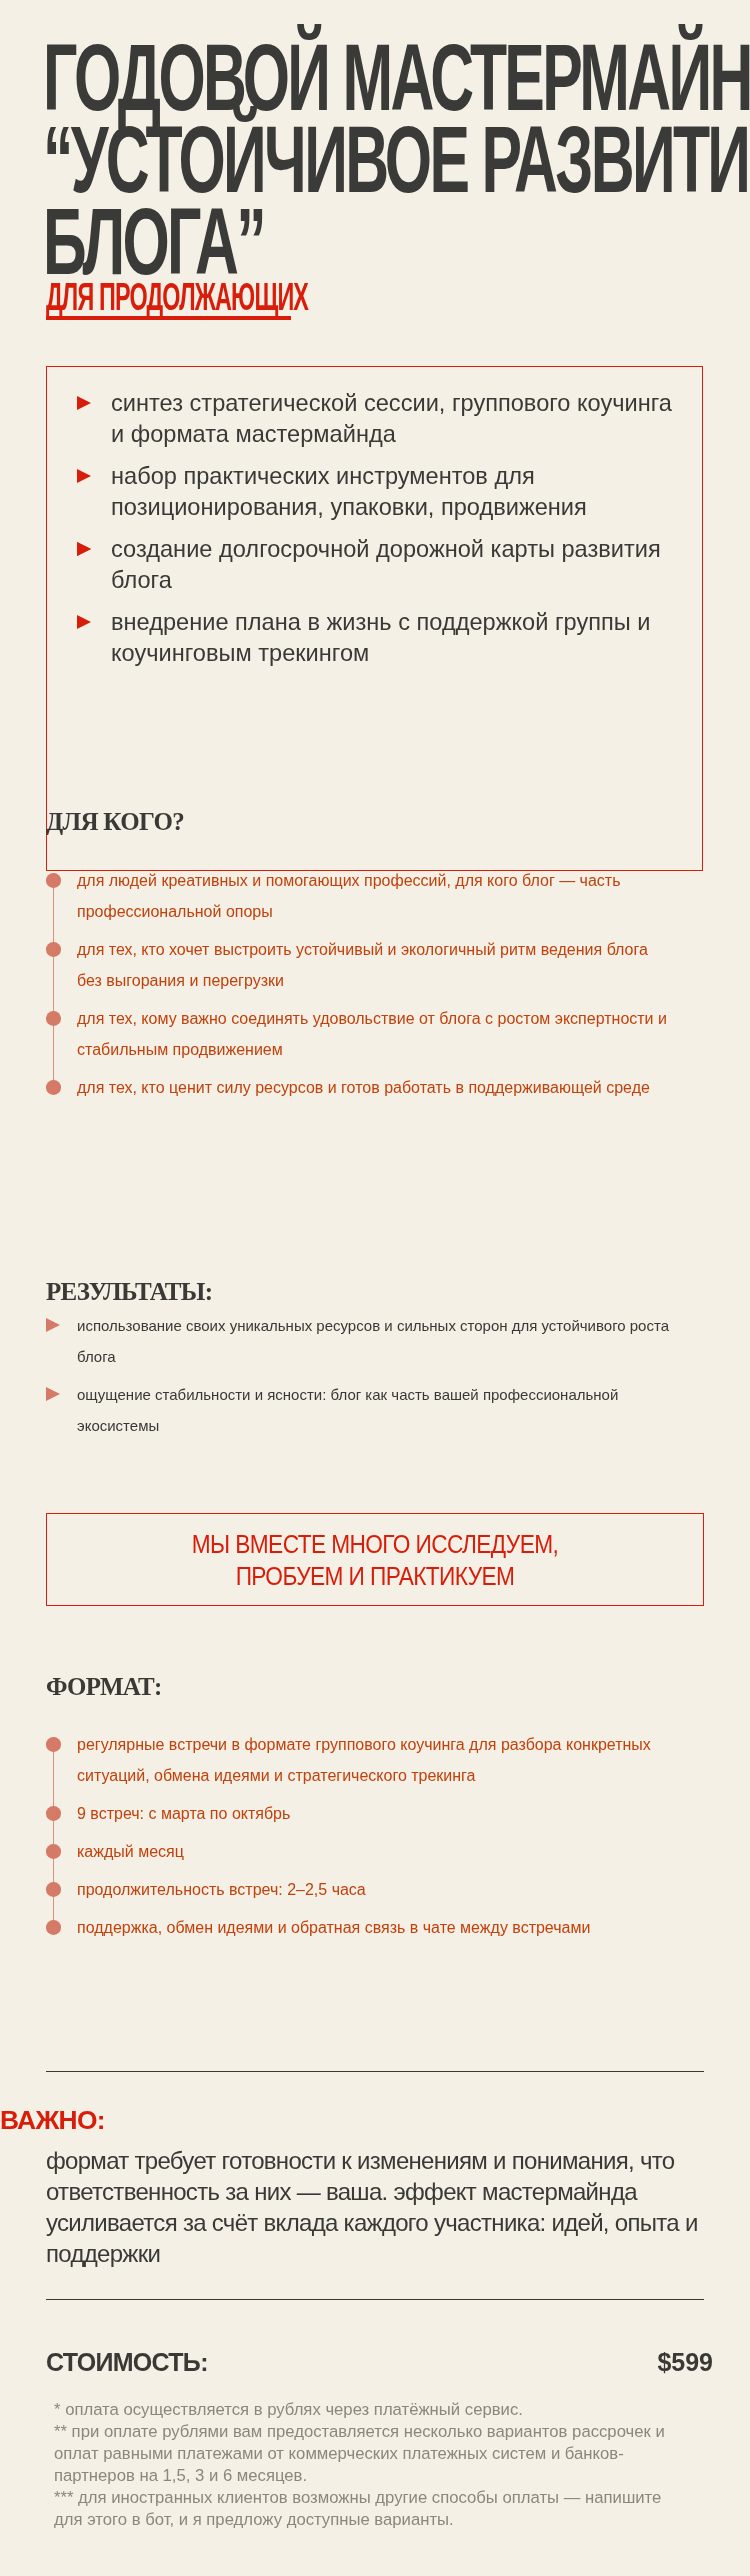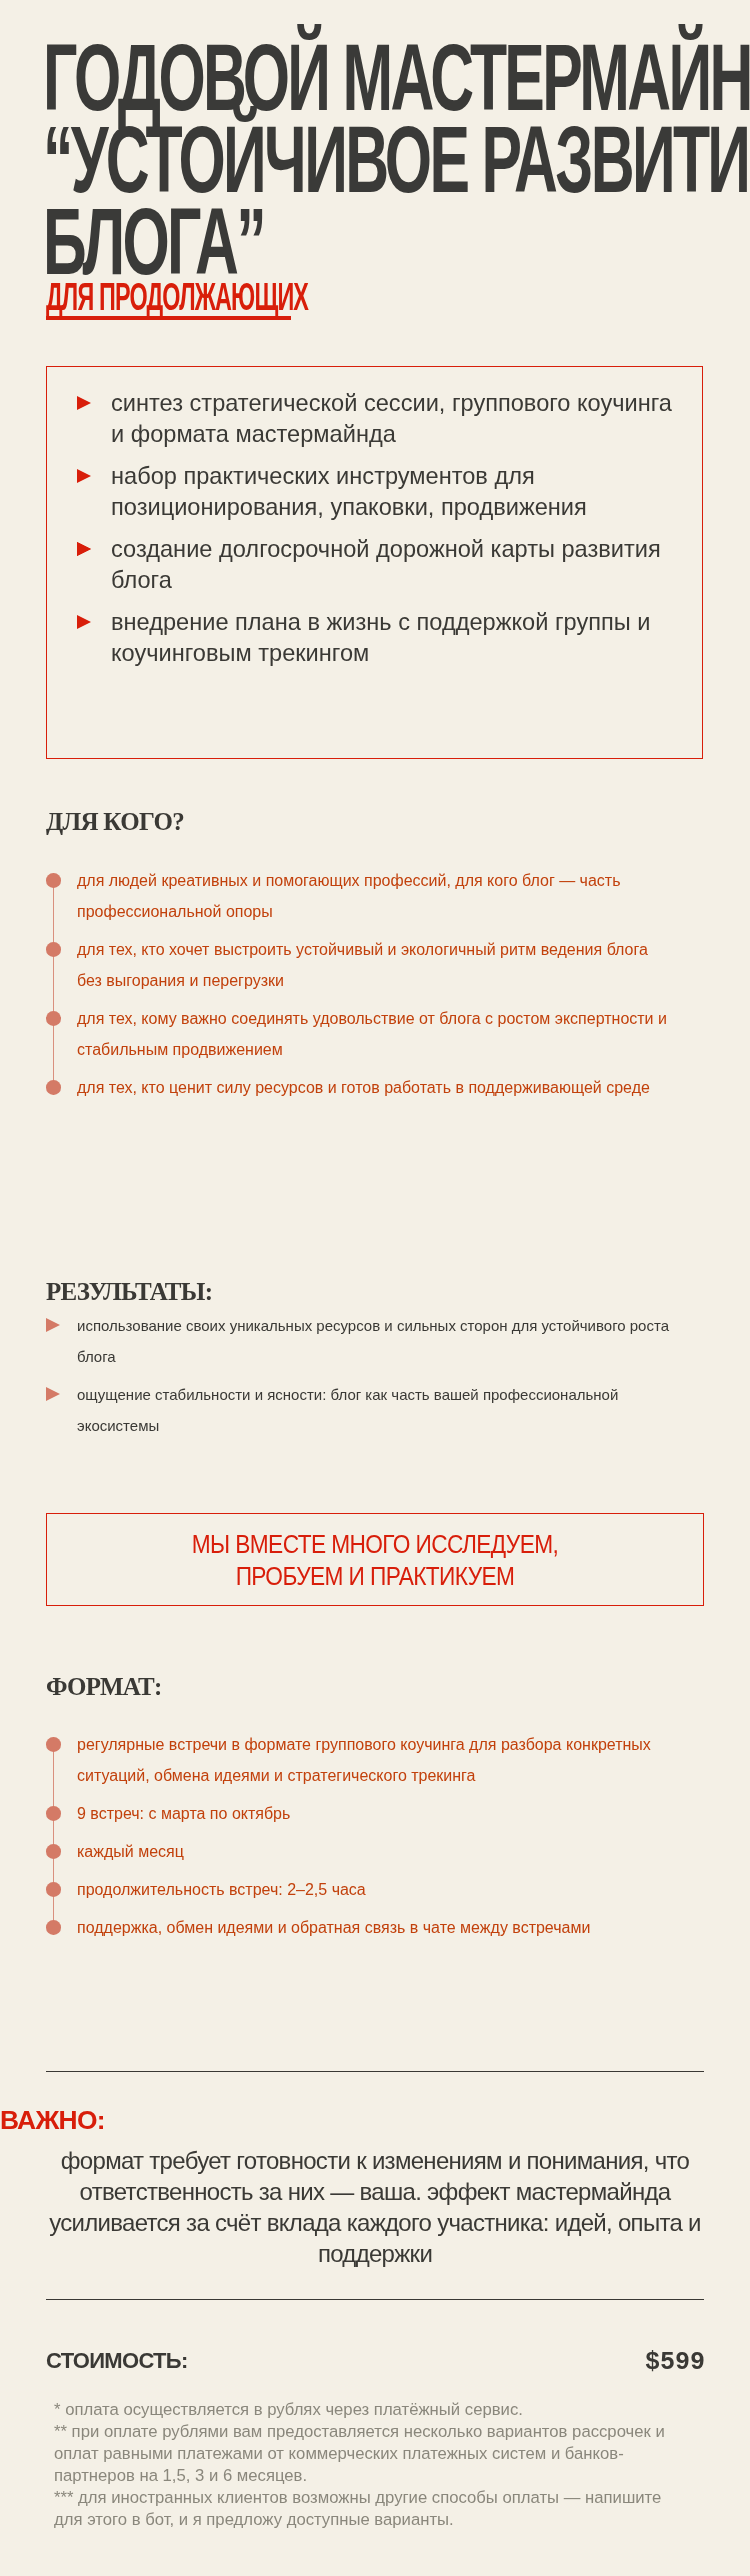--- a/index.html
+++ b/index.html
@@ -39,21 +39,21 @@
     white-space: nowrap;
     margin: 0;
   }
   .subtitle-underline {
     position: absolute; left: 46px; top: 316px; width: 245px; height: 3.5px;
     background: #d81e0a;
   }
 
   
   .box-intro {
-    position: absolute; left: 46px; top: 366px; width: 657px; height: 393px;
+    position: absolute; left: 46px; top: 366px; width: 657px; height: 505px;
     border: 1.4px solid #d81e0a; box-sizing: border-box;
   }
   .intro-list { list-style: none; margin: 0; padding: 0; position: absolute; left: 28px; top: 21px; width: 598px; }
   .intro-list li { position: relative; padding-left: 36px; font-size: 23.6px; line-height: 31px; margin-bottom: 11px; color: #3a3935; }
   .tri {
     position: absolute; left: 2.1px; top: 8.3px; width: 0; height: 0;
     border-top: 7.6px solid transparent; border-bottom: 7.6px solid transparent;
     border-left: 14px solid #d81e0a;
   }
 
@@ -92,30 +92,30 @@
     width: 528px;
   }
 
   
   .rule { position: absolute; left: 46px; width: 658px; height: 1.4px; background: #3a3935; }
   .important-title {
     position: absolute; left: 0; width: 751px; top: 2105px; text-align: left;
     font-size: 26.4px; font-weight: 700; color: #d81e0a; letter-spacing: -0.7px; margin: 0;
   }
   .important-body {
-    position: absolute; left: 46px; width: 658px; top: 2145px; text-align: center;
+    position: absolute; left: 46px; width: 658px; top: 2145px; text-align: left;
     font-size: 24px; line-height: 31px; color: #3a3935; margin: 0; letter-spacing: -0.7px;
   }
 
   
   .cost-label {
-    position: absolute; left: 46px; top: 2348px; font-size: 22px; font-weight: 700; color: #3a3935; margin: 0; letter-spacing: -0.7px;
+    position: absolute; left: 46px; top: 2348px; font-size: 25px; font-weight: 700; color: #3a3935; margin: 0; letter-spacing: -0.7px;
   }
   .cost-value {
-    position: absolute; right: 46px; top: 2348px; font-size: 25px; font-weight: 700; color: #3a3935; margin: 0; font-family: Liberation Mono, monospace;
+    position: absolute; right: 38px; top: 2348px; font-size: 25px; font-weight: 700; color: #3a3935; margin: 0;
   }
   .footnotes {
     position: absolute; left: 46px; top: 2391px; width: 612px; margin: 8px; padding: 0; list-style: none;
   }
   .footnotes li { font-size: 16.7px; line-height: 22px; color: #8a877c; }
 </style>
 </head>
 <body>
 
 <div class="page">

